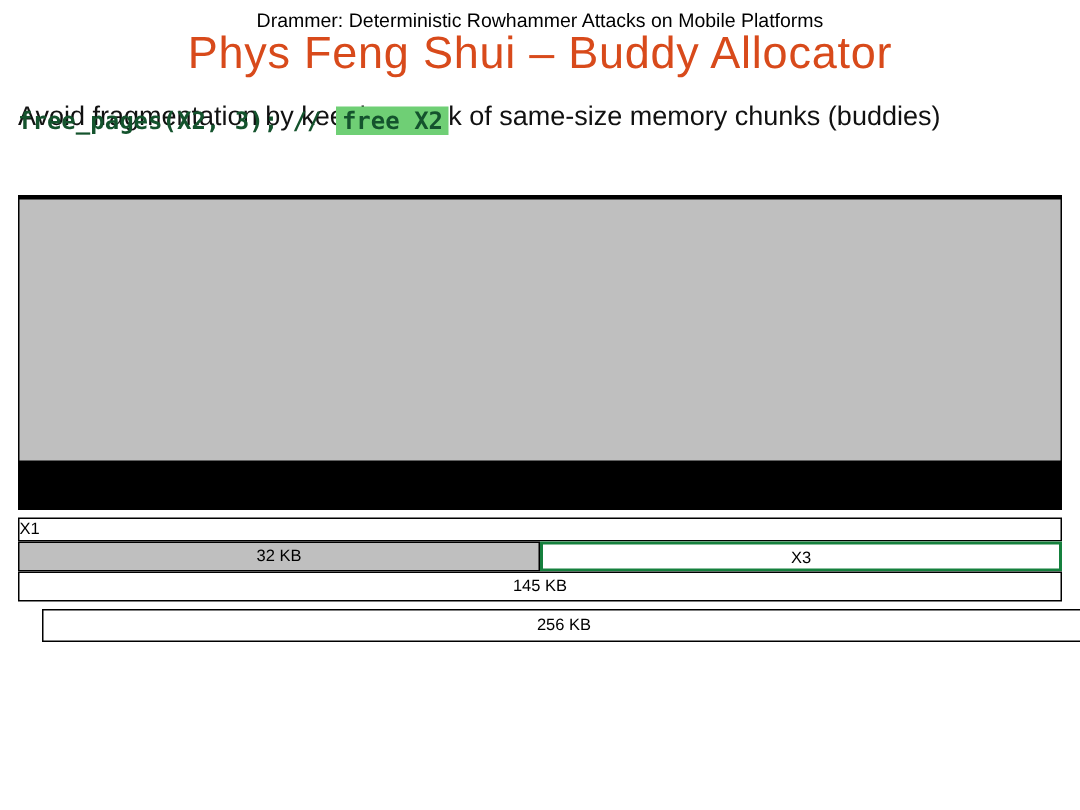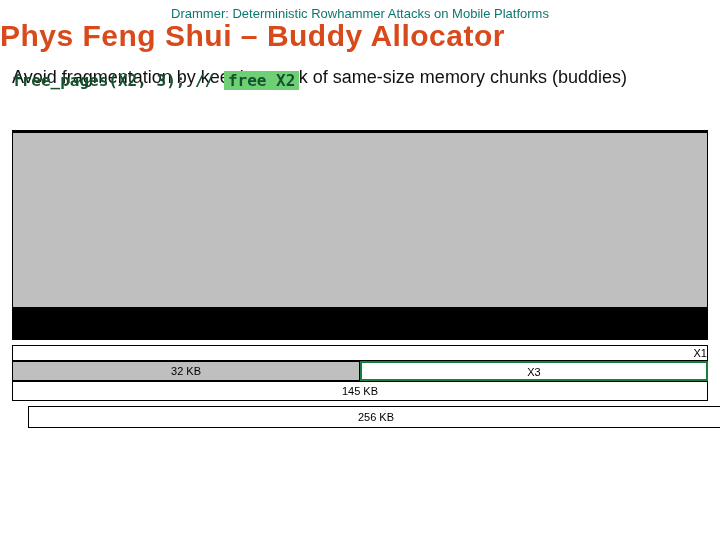--- a/index.html
+++ b/index.html
@@ -1,26 +1,26 @@
 <!DOCTYPE html>
 <html><head>
 <meta charset="utf-8">
 <style>
   * { margin: 0; padding: 0; box-sizing: border-box; }
   html, body { width: 720px; height: 540px; font-family: "Segoe UI", Arial, sans-serif; background: #fff; }
   .page { width: 720px; height: 540px; position: relative; }
-  .header-small { text-align: center; font-size: 13px; color: #0f766e; padding-top: 6px; }
-  .title { font-size: 30px; color: #d84a1b; font-weight: 700; margin-top: -2px; letter-spacing: 0.5px; }
+  .header-small { text-align: center; font-size: 13px; color: #000000; padding-top: 6px; }
+  .title { text-align: center; font-size: 30px; color: #d84a1b; font-weight: 400; margin-top: -2px; letter-spacing: 0.5px; }
   .desc { font-size: 18px; color: #111; margin: 14px 12px 0 12px; line-height: 1.2; }
   .codeline { font-family: "Consolas", monospace; font-size: 16px; font-weight: bold; color: #14532d; margin: -18px 12px 0 12px; position: relative; }
   .codeline .hl { background: #6fcf75; padding: 0 4px; }
   .mem-area { position: absolute; left: 12px; top: 130px; width: 696px; height: 210px; background: #000; }
   .big-block { position: absolute; left: 12px; top: 132px; width: 696px; height: 176px; background: #bfbfbf; border: 1px solid #000; }
   .big-label { position: absolute; left: 12px; top: 256px; width: 696px; text-align: center; font-size: 12px; color: #000; }
-  .row-x1 { position: absolute; left: 12px; top: 345px; width: 696px; height: 16px; background: #fff; border: 1px solid #000; text-align: right; font-size: 11px; line-height: 14px; }
+  .row-x1 { position: absolute; left: 12px; top: 345px; width: 696px; height: 16px; background: #fff; border: 1px solid #000; text-align: left; font-size: 11px; line-height: 14px; }
   .row2 { position: absolute; left: 12px; top: 361px; width: 640px; height: 20px; }
   .row2 .left { position: absolute; left: 0; top: 0; width: 348px; height: 20px; background: #bfbfbf; border: 1px solid #000; text-align: center; font-size: 11px; line-height: 18px; }
   .row2 .right { position: absolute; left: 348px; top: 0; width: 348px; height: 20px; background: #fff; border: 2px solid #15803d; text-align: center; font-size: 11px; line-height: 18px; }
   .row3 { position: absolute; left: 12px; top: 381px; width: 696px; height: 20px; background: #fff; border: 1px solid #000; }
   .row3 .lbl { position: absolute; left: 0; width: 100%; text-align: center; font-size: 11px; line-height: 18px; }
   .row4 { position: absolute; left: 28px; top: 406px; width: 696px; height: 22px; background: #fff; border: 1px solid #000; text-align: center; font-size: 11px; line-height: 20px; }
 </style>
 </head>
 <body>
 

